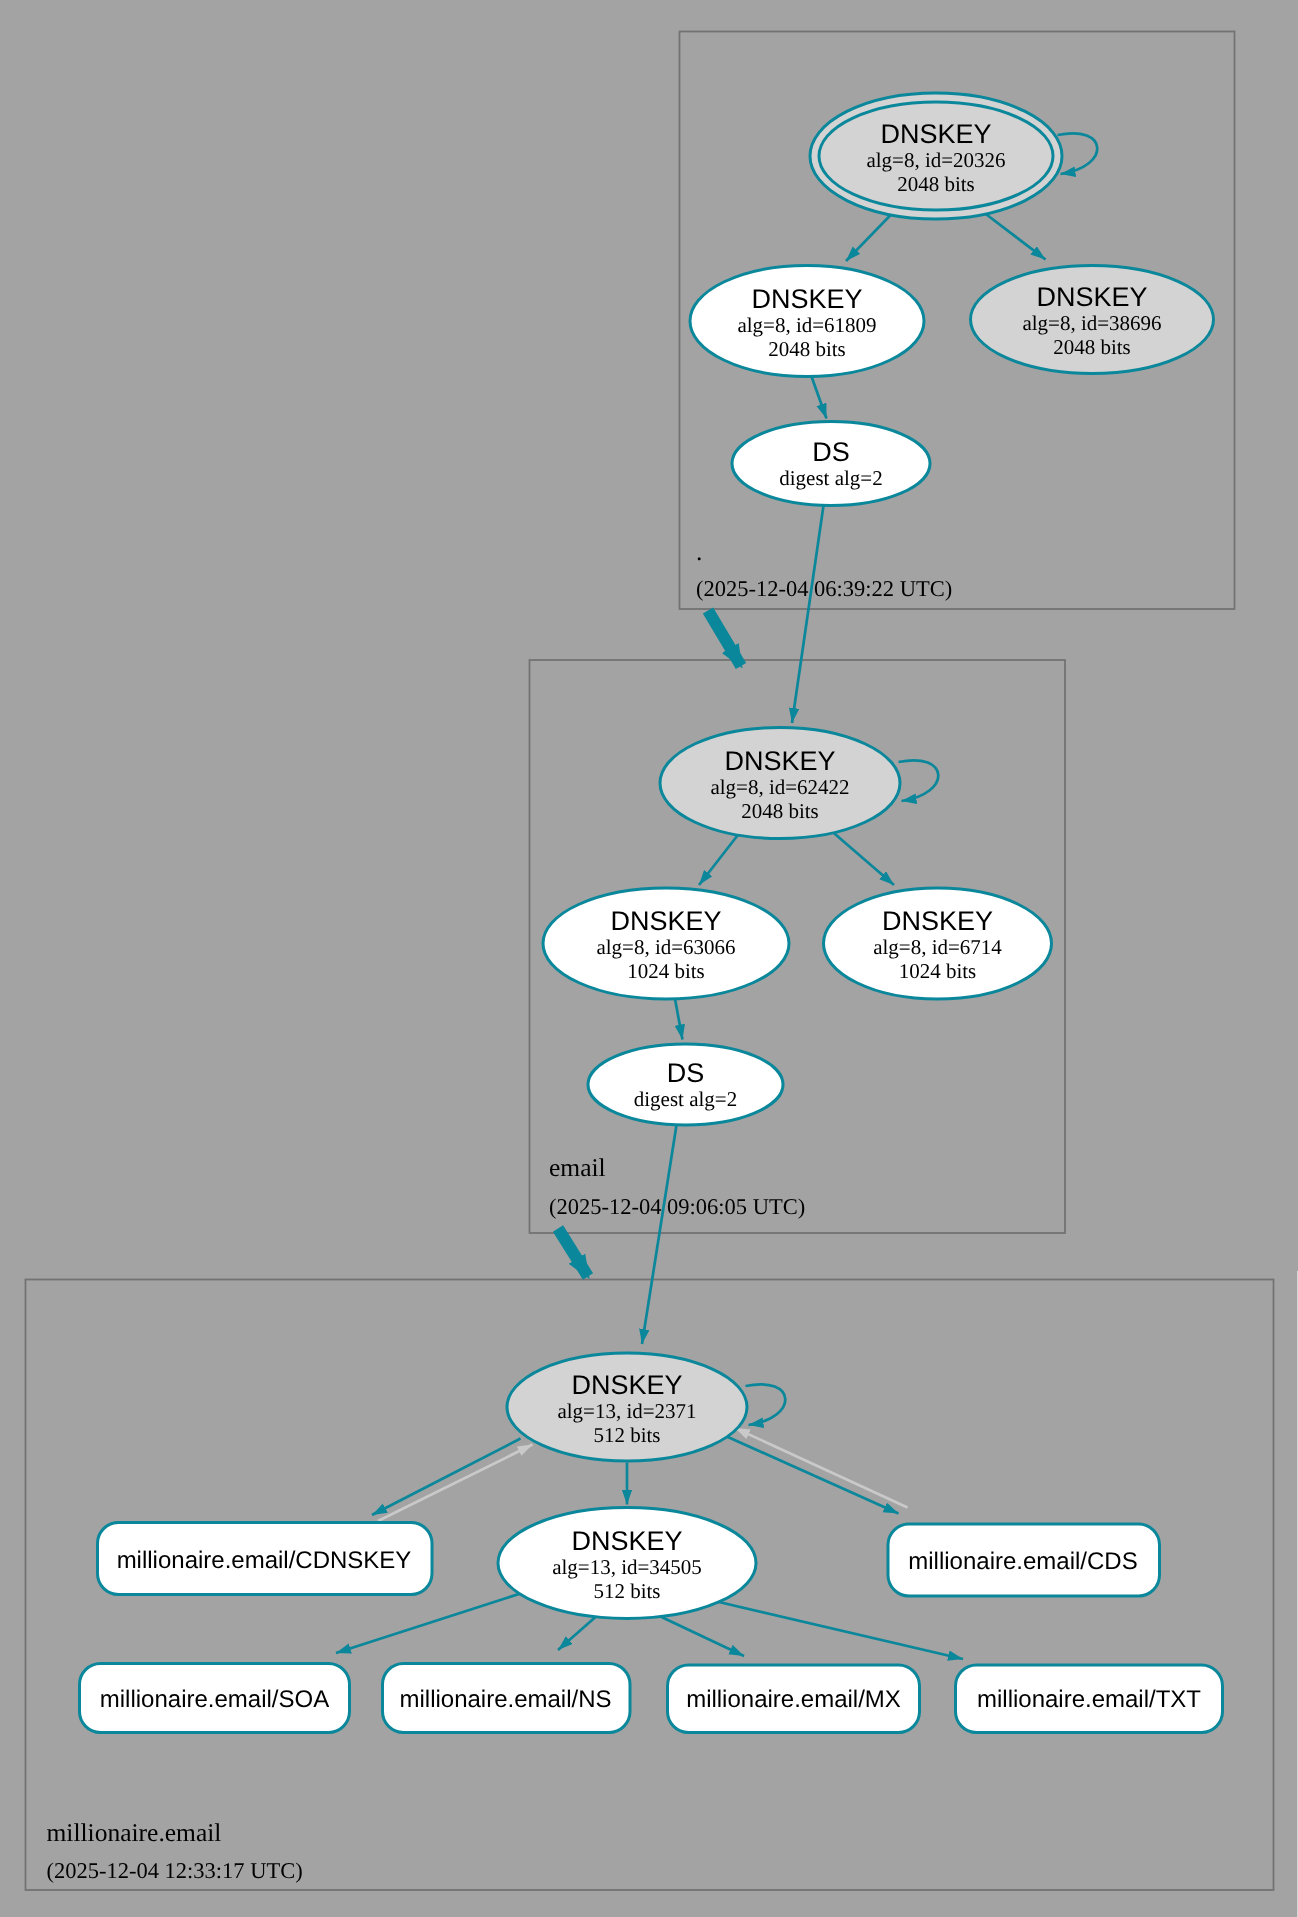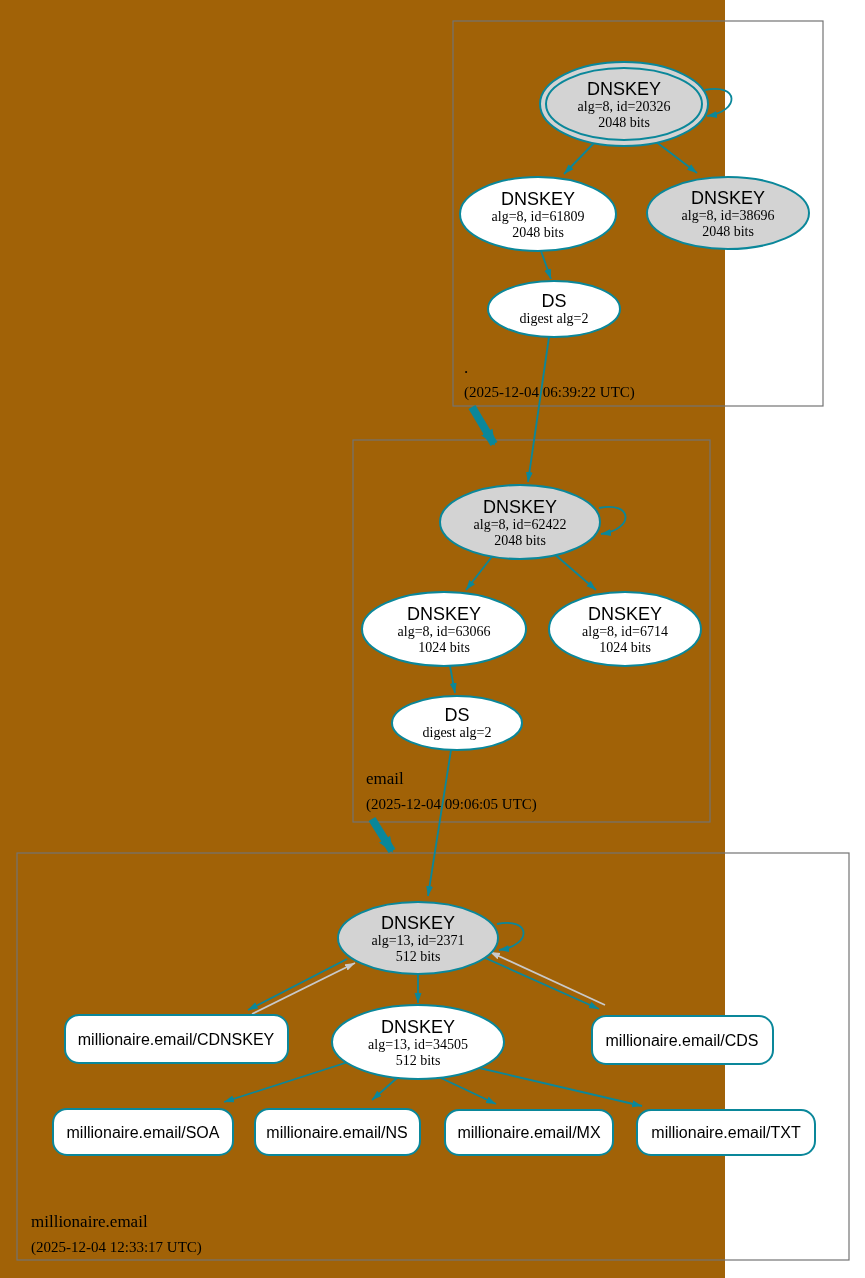--- a/index.html
+++ b/index.html
@@ -1,19 +1,19 @@
 <!DOCTYPE html>
 <html><head>
 <meta charset="utf-8">
 <style>
   html,body { margin:0; padding:0; background:#ffffff; }
   .stage {
     position:relative;
-    width:725px; height:1278px;
-    background:#a16207;
+    width:865px; height:1278px;
+    background:#a3a3a3;
     font-family:"Liberation Sans", sans-serif;
   }
   svg { position:absolute; left:0; top:0; }
   .zone-box { fill:none; stroke:#737373; stroke-width:1.2; }
   .edge { stroke:#0a879a; stroke-width:1.8; fill:none; }
   .edge-gray { stroke:#c9c9c9; stroke-width:1.8; fill:none; }
   .edge-thick { stroke:#0a879a; stroke-width:8; fill:none; }
   .node-ellipse { stroke:#0a879a; stroke-width:2; }
   .fill-gray { fill:#d3d3d3; }
   .fill-white { fill:#ffffff; }

